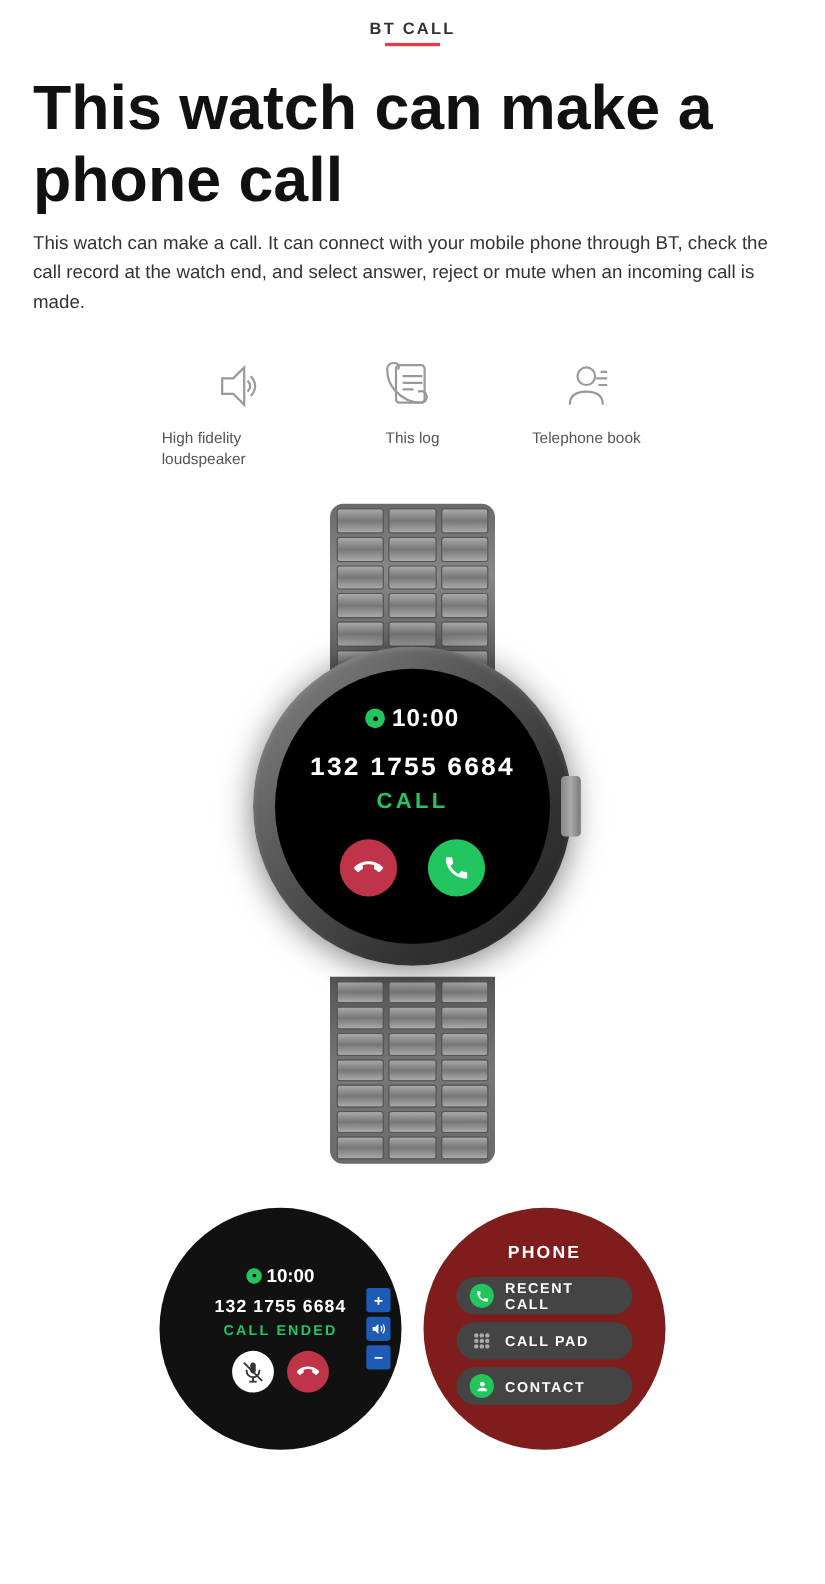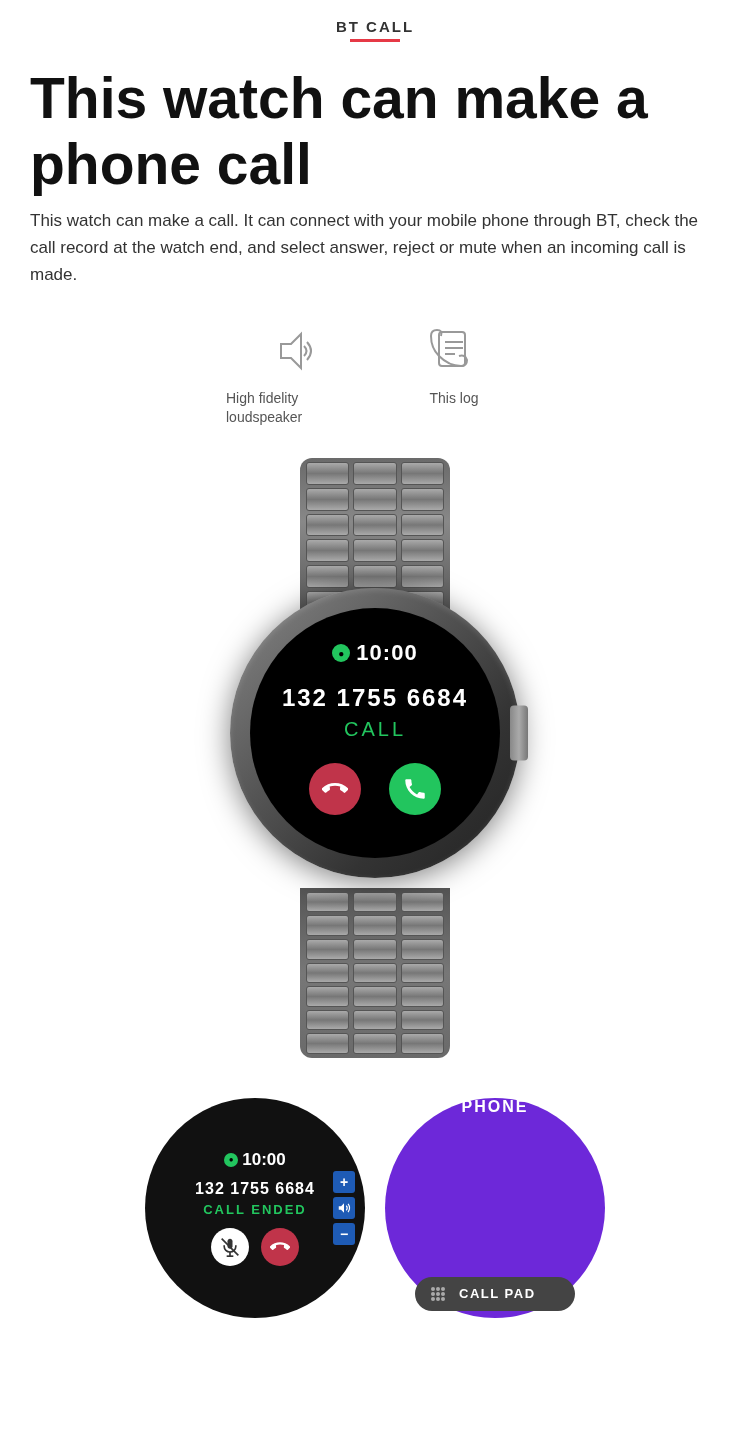--- a/index.html
+++ b/index.html
@@ -182,21 +182,21 @@
     .watch-phone-number {
       color: #fff;
       font-size: 24px;
       font-weight: bold;
       letter-spacing: 2px;
       margin-bottom: 6px;
     }
     .watch-call-label {
       color: #22c55e;
       font-size: 20px;
-      font-weight: normal;
+      font-weight: bold;
       letter-spacing: 3px;
       margin-bottom: 22px;
     }
     .watch-buttons {
       display: flex;
       gap: 28px;
     }
     .watch-btn-red {
       width: 52px;
       height: 52px;
@@ -375,25 +375,25 @@
       display: flex;
       align-items: center;
       justify-content: center;
     }
 
     
     .phone-watch {
       width: 220px;
       height: 220px;
       border-radius: 50%;
-      background: #6d28d9;
+      background: #7f1d1d;
       display: flex;
       flex-direction: column;
       align-items: center;
-      justify-content: space-between;
+      justify-content: center;
       flex-shrink: 0;
     }
     .phone-title {
       color: #fff;
       font-size: 16px;
       font-weight: bold;
       letter-spacing: 2px;
       margin-bottom: 12px;
     }
     .phone-menu-item {
@@ -479,20 +479,32 @@
     <div class="feature-icon">
       <svg viewBox="0 0 50 50">
         <rect x="10" y="6" width="26" height="34" rx="3" stroke="#999" stroke-width="2" fill="none"></rect>
         <line x1="16" y1="16" x2="34" y2="16" stroke="#999" stroke-width="2"></line>
         <line x1="16" y1="22" x2="34" y2="22" stroke="#999" stroke-width="2"></line>
         <line x1="16" y1="28" x2="26" y2="28" stroke="#999" stroke-width="2"></line>
         <path d="M30,30 Q36,28 38,34 Q38,40 32,40 Q20,40 10,30 Q2,22 2,10 Q2,4 8,4 Q14,4 12,10" stroke="#999" stroke-width="2" fill="none"></path>
       </svg>
     </div>
     <div class="feature-label">This log</div>
+  </div>
+  <div class="feature-item">
+    <div class="feature-icon">
+      <svg viewBox="0 0 50 50">
+        <circle cx="25" cy="16" r="8" stroke="#999" stroke-width="2" fill="none"></circle>
+        <path d="M10,42 Q10,30 25,30 Q40,30 40,42" stroke="#999" stroke-width="2" fill="none"></path>
+        <line x1="34" y1="18" x2="44" y2="18" stroke="#999" stroke-width="2"></line>
+        <line x1="36" y1="24" x2="44" y2="24" stroke="#999" stroke-width="2"></line>
+        <line x1="38" y1="12" x2="44" y2="12" stroke="#999" stroke-width="2"></line>
+      </svg>
+    </div>
+    <div class="feature-label">Telephone book</div>
   </div>
 </div>
 
 <div class="watch-section">
   <div class="watch-wrapper">
 
     <div class="band-top">
       <div class="band-top-links">
         <div class="band-link-row">
             <div class="band-link"></div>
@@ -628,32 +640,49 @@
           <path d="M19,5 Q24,12 19,19" stroke="#fff" stroke-width="2" fill="none"></path>
         </svg>
       </div>
       <div class="vol-btn">−</div>
     </div>
   </div>
 
   <div class="phone-watch">
     <div class="phone-title">PHONE</div>
 
+    <div class="phone-menu-item">
+      <div class="menu-icon-circle">
+        <svg viewBox="0 0 24 24">
+            <path d="M20.01 15.38c-1.23 0-2.42-.2-3.53-.56a.977.977 0 00-1.01.24l-1.57 1.97c-2.83-1.35-5.48-3.9-6.89-6.83l1.95-1.66c.27-.28.35-.67.24-1.02-.37-1.12-.56-2.32-.56-3.55 0-.54-.45-.99-.99-.99H4.19C3.65 3 3 3.24 3 3.99 3 13.28 10.73 21 20.01 21c.71 0 .99-.63.99-1.18v-3.45c0-.54-.45-.99-.99-.99z"></path>
+          </svg>
+      </div>
+      <span class="menu-label">RECENT CALL</span>
+    </div>
 
     <div class="phone-menu-item">
       <div class="menu-icon-dots">
         <svg width="22" height="22" viewBox="0 0 22 22">
           <circle cx="6" cy="6" r="2" fill="#aaa"></circle>
           <circle cx="11" cy="6" r="2" fill="#aaa"></circle>
           <circle cx="16" cy="6" r="2" fill="#aaa"></circle>
           <circle cx="6" cy="11" r="2" fill="#aaa"></circle>
           <circle cx="11" cy="11" r="2" fill="#aaa"></circle>
           <circle cx="16" cy="11" r="2" fill="#aaa"></circle>
           <circle cx="6" cy="16" r="2" fill="#aaa"></circle>
           <circle cx="11" cy="16" r="2" fill="#aaa"></circle>
           <circle cx="16" cy="16" r="2" fill="#aaa"></circle>
         </svg>
       </div>
       <span class="menu-label">CALL PAD</span>
     </div>
 
+    <div class="phone-menu-item">
+      <div class="menu-icon-person">
+        <svg viewBox="0 0 24 24">
+            <circle cx="12" cy="8" r="4"></circle>
+            <path d="M4,20 Q4,14 12,14 Q20,14 20,20"></path>
+          </svg>
+      </div>
+      <span class="menu-label">CONTACT</span>
+    </div>
   </div>
 </div>
 
 </body></html>

